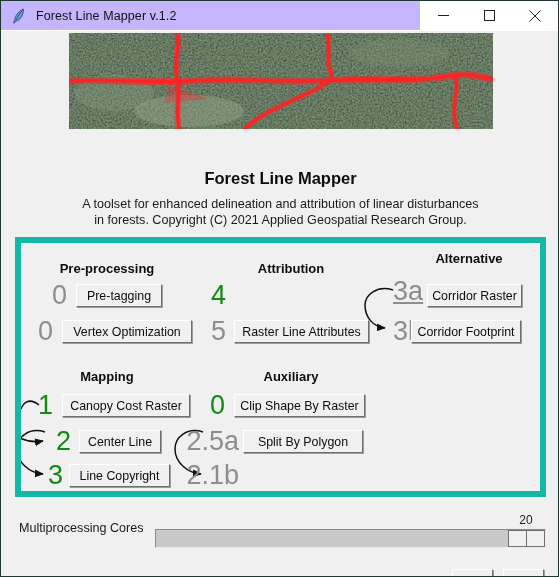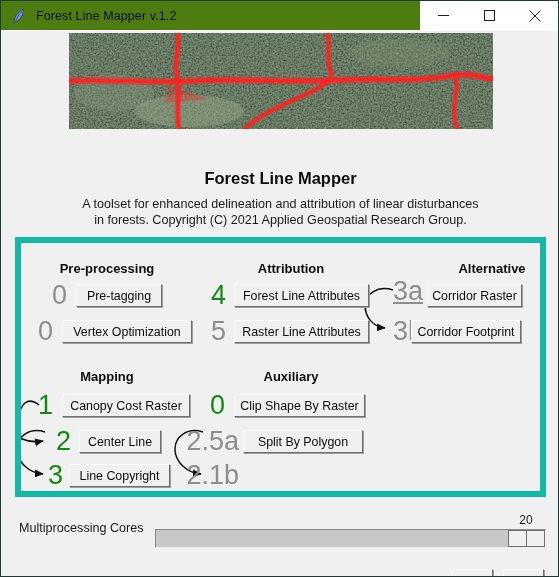--- a/index.html
+++ b/index.html
@@ -17,21 +17,21 @@
     width: 559px; height: 577px;
     border: 1px solid #1c3a33;
     background: #f0f0f0;
     overflow: hidden;
   }
 
   
   #titlebar {
     position: relative;
     height: 30px;
-    background: #4d7c0f;
+    background: #c4b5fd;
     display: flex;
     align-items: center;
     border-bottom: 1px solid #ffffff;
   }
   #title-icon {
     width: 18px; height: 18px;
     margin-left: 9px; margin-right: 8px;
     flex: 0 0 auto;
     display: block;
   }
@@ -303,32 +303,31 @@
 
         <path d="M-14 186 C-2 198 10 200 22 198" stroke="#111" stroke-width="1.5" fill="none" marker-end="url(#ahg)"></path>
 
         <path d="M24 189 C8 184 -4 194 -4 206 C-4 219 8 230 22 231" stroke="#111" stroke-width="1.5" fill="none" marker-end="url(#ahg)"></path>
 
         <path d="M182 189 C166 184 154 194 154 206 C154 219 166 230 180 231" stroke="#111" stroke-width="1.5" fill="none" marker-end="url(#ah)"></path>
       </svg>
 
       <div class="sec-head" style="left:86px; top:18px;">Pre-processing</div>
       <div class="sec-head" style="left:270px; top:18px;">Attribution</div>
-      <div class="sec-head" style="left:448px; top:18px;margin-left:23px;">Alternative</div>
+      <div class="sec-head" style="left:448px; top:8px;">Alternative</div>
       <div class="sec-head" style="left:86px; top:126px;">Mapping</div>
       <div class="sec-head" style="left:270px; top:126px;">Auxiliary</div>
 
       <div class="step-num step-gray" style="left:46px; top:39px;">0</div>
       <div class="btn" style="left:55px; top:41px; width:86px;">Pre-tagging</div>
 
       <div class="step-num step-gray" style="left:32px; top:75px;">0</div>
       <div class="btn" style="left:41px; top:77px; width:130px;">Vertex Optimization</div>
 
       <div class="step-num step-green" style="left:205px; top:39px;">4</div>
-      <div class="btn" style="left:213px; top:41px; width:135px;">Forest Line Attributes</div>
 
       <div class="step-num step-gray" style="left:205px; top:75px;">5</div>
       <div class="btn" style="left:213px; top:77px; width:135px;">Raster Line Attributes</div>
 
       <div class="step-num step-gray" style="left:402px; top:35px;text-decoration:underline;">3a</div>
       <div class="btn" style="left:406px; top:41px; width:95px;">Corridor Raster</div>
 
       <div class="step-num step-gray" style="left:402px; top:75px;">3b</div>
       <div class="btn" style="left:390px; top:77px; width:110px;">Corridor Footprint</div>
 

